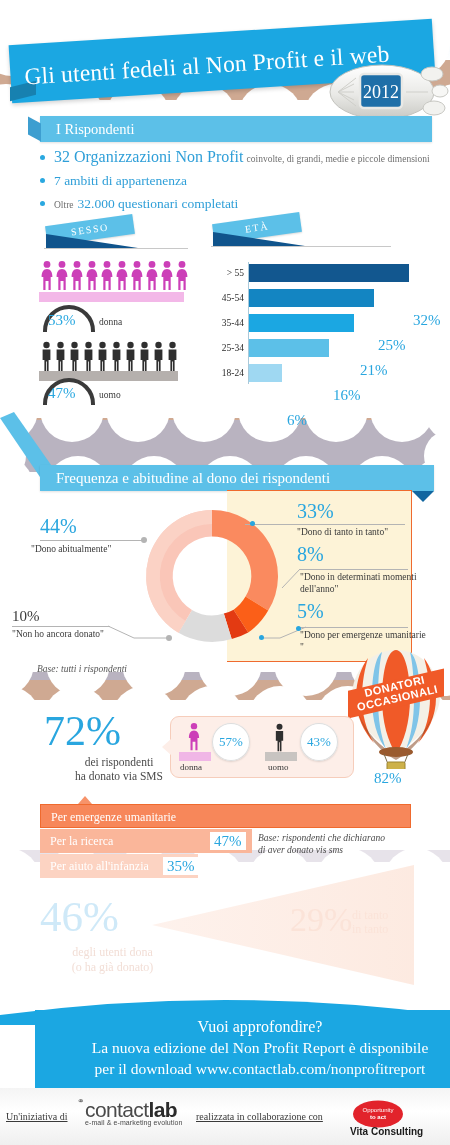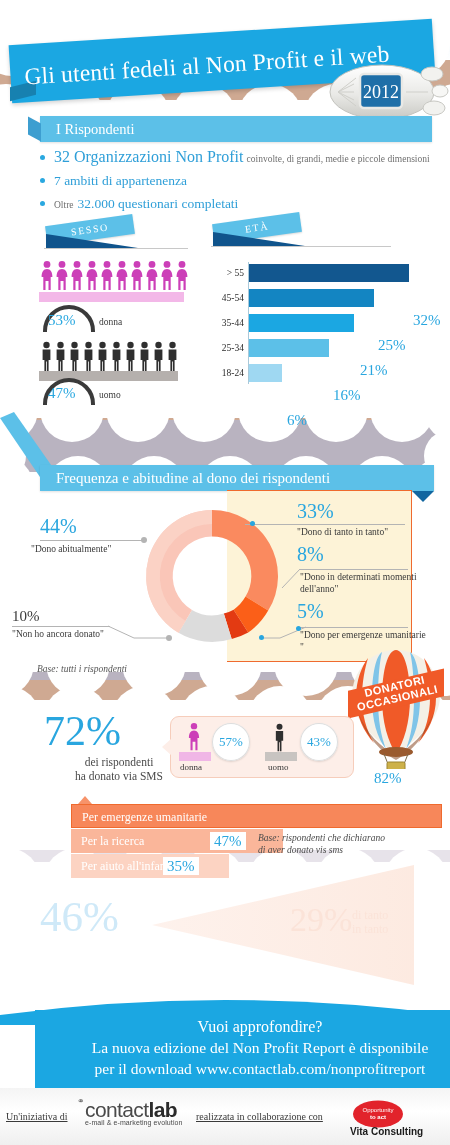--- a/index.html
+++ b/index.html
@@ -145,21 +145,21 @@
   }
   .gcircle {
     position:absolute; width:38px; height:38px; border-radius:50%;
     background:#fff; box-shadow:0 0 0 1px #ddd inset, 0 1px 2px rgba(0,0,0,.12);
     display:flex; align-items:center; justify-content:center;
     color:#29a6df; font-size:13px;
   }
   .gname { position:absolute; font-size:9px; color:#3a3a3a; }
 
   
-  .rbar { position:absolute; height:24px; color:#fff; font-size:12px; line-height:24px; padding-left:10px;margin-left:31px; }
+  .rbar { position:absolute; height:24px; color:#fff; font-size:12px; line-height:24px; padding-left:10px; }
   .rpct {
     position:absolute; top:3px; height:18px; background:#fff;
     color:#29a6df; font-size:15px; line-height:18px; padding:0 4px;
   }
   .rnote { position:absolute; font-style:italic; color:#4a4a4a; font-size:9.5px; line-height:12px; }
   .uptick {
     position:absolute; width:0; height:0;
     border-left:7px solid transparent; border-right:7px solid transparent;
     border-bottom:8px solid #f7936a;
   }
@@ -608,20 +608,24 @@
   </div>
   <div class="rpct" style="left:163px;top:857px;">35%</div>
 
   <div class="rnote" style="left:258px;top:832px;width:165px;">
     <span>Base: rispondenti che dichiarano</span><br>
     <span>di aver donato vis sms</span>
   </div>
 
   <div class="fwedge"></div>
   <div class="f46">46%</div>
+  <div class="f46sub">
+    <span>degli utenti dona</span><br>
+    <span>(o ha già donato)</span>
+  </div>
   <div class="f29">29%</div>
   <div class="f29sub">
     <span>di tanto</span><br>
     <span>in tanto</span>
   </div>
 
   <div class="footer-cta">
     <div class="cta1">Vuoi approfondire?</div>
     <div class="cta2">La nuova edizione del Non Profit Report è disponibile</div>
     <div class="cta3">per il download www.contactlab.com/nonprofitreport</div>

